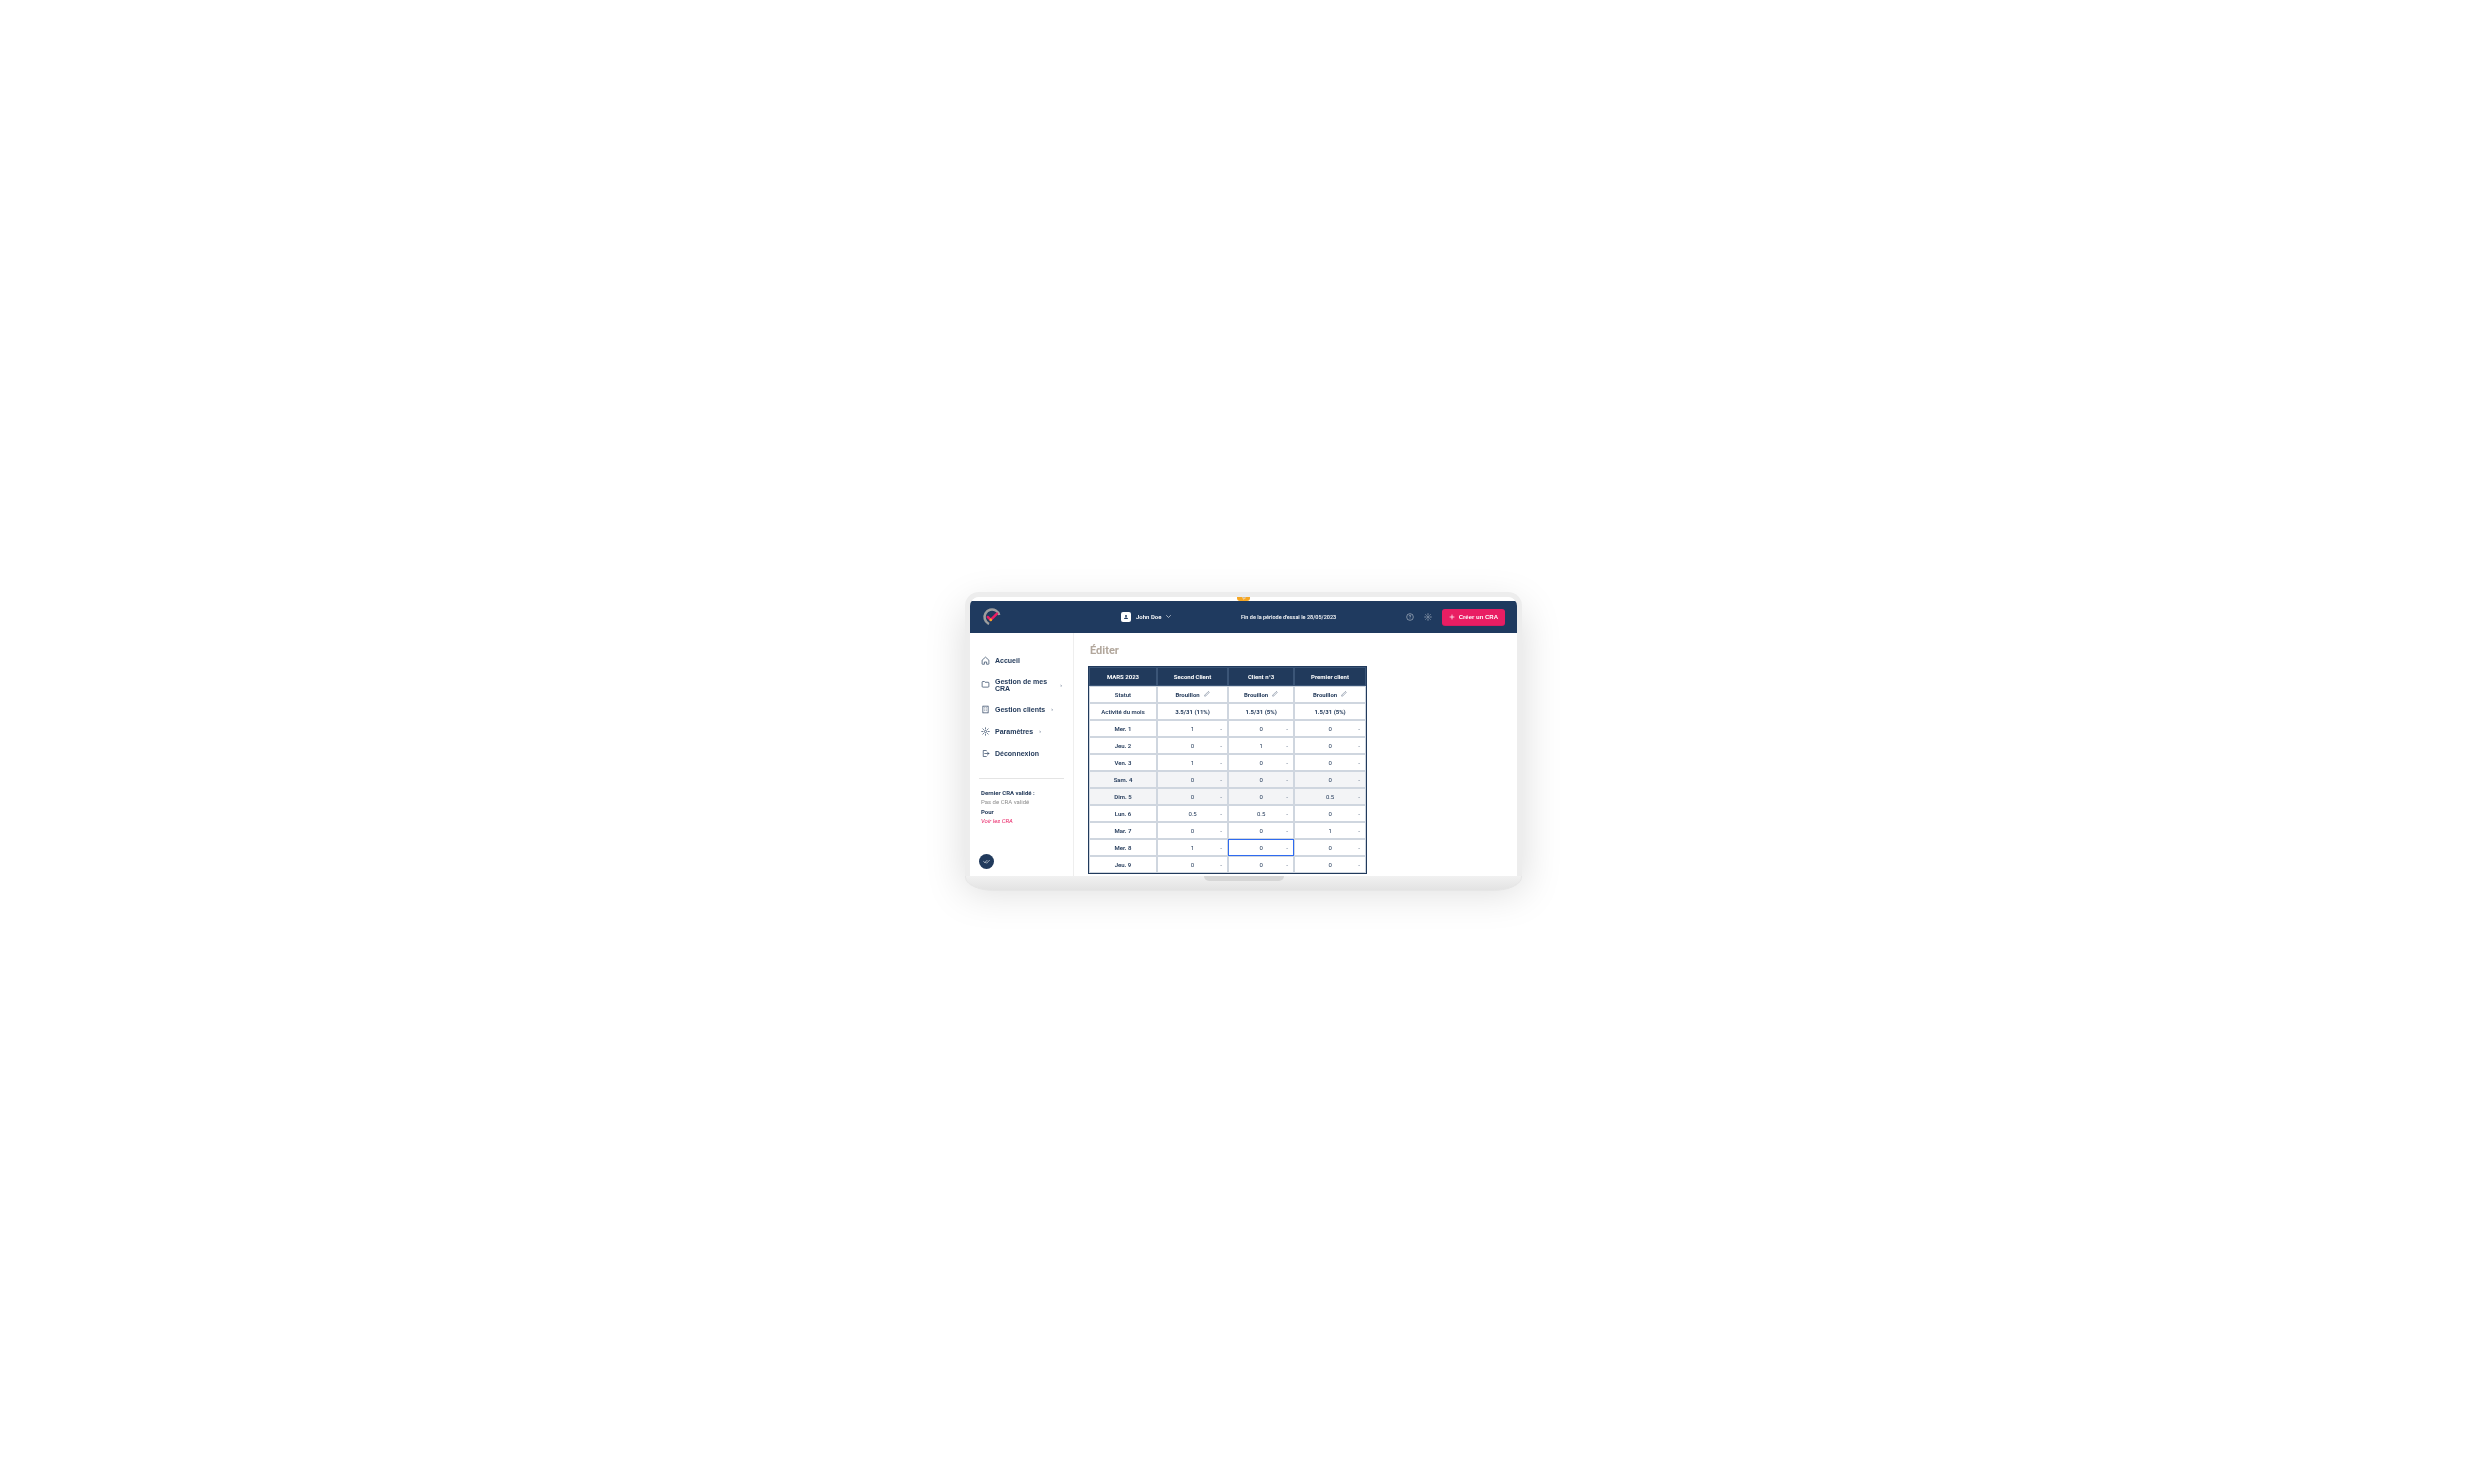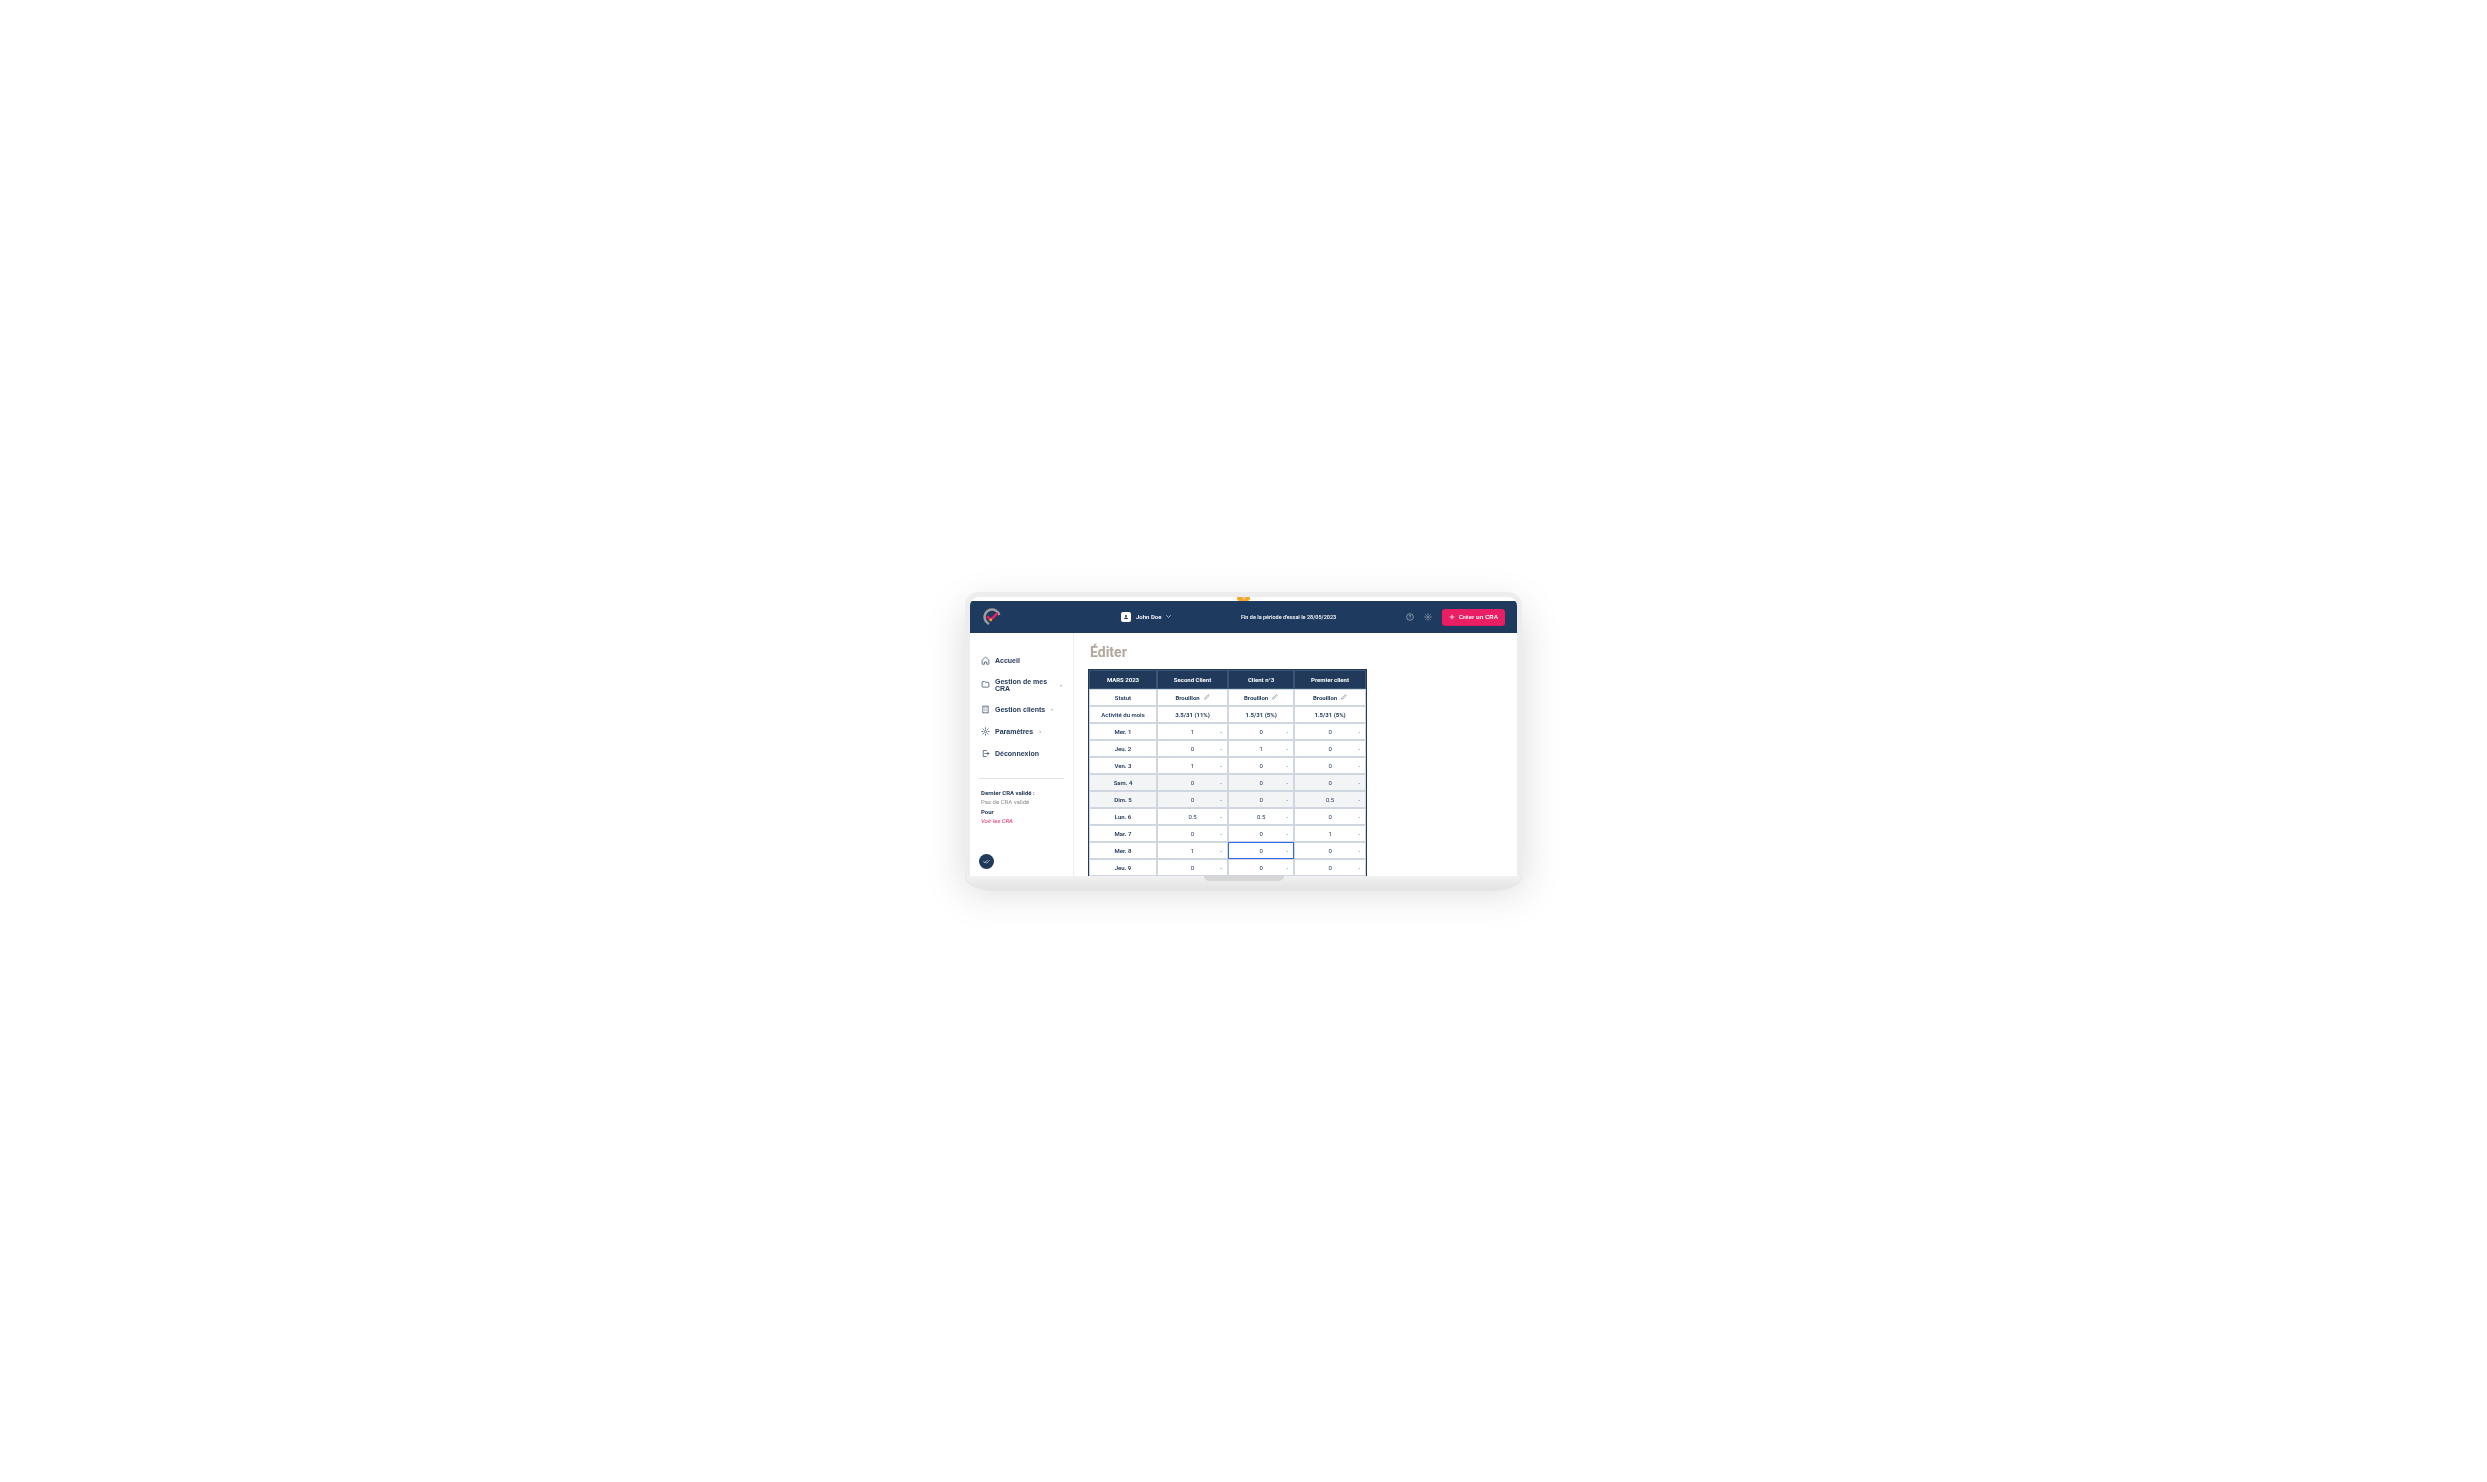--- a/index.html
+++ b/index.html
@@ -51,21 +51,21 @@
   .side-hr{border:none;border-top:0.5px solid #e4e4e4;margin:12px 0 6px;}
   .side-info{font-size:6px;line-height:1.6;color:var(--navy-text);padding:0 2px;}
   .side-info .lbl{font-weight:700;}
   .side-info .muted{color:var(--muted);}
   .side-info .pour{font-weight:700;}
   .side-info .link{color:var(--pink);font-style:italic;cursor:pointer;}
 
   .fab{position:absolute;left:9px;bottom:7px;width:15px;height:15px;border-radius:50%;background:var(--navy-deep);display:flex;align-items:center;justify-content:center;color:#fff;}
 
   .main{flex:1;padding:11px 14px;overflow:auto;}
-  .page-title{color:var(--muted-brown);font-size:14px;font-weight:700;margin:0 0 9px 2px;}
+  .page-title{color:var(--muted-brown);font-size:11px;font-weight:700;margin:0 0 9px 2px;}
 
   table.grid{border-collapse:separate;border-spacing:0;width:279px;border:1px solid var(--navy-deep);}
   .grid th,.grid td{border:0.5px solid var(--border);font-size:6px;text-align:center;padding:4px 3px;color:var(--navy-text);background:#fff;}
   .grid thead th{background:var(--navy-deep);color:#fff;font-weight:700;border-color:#3b5577;padding:5px 3px;}
   .grid .colhead{width:60px;}
   .grid tbody th{background:#fff;font-weight:600;width:60px;}
   .status-cell{font-weight:700;}
   .status-wrap{display:inline-flex;align-items:center;gap:4px;justify-content:center;}
   .pencil{width:6px;height:6px;color:var(--navy-text);}
   .select-cell{position:relative;}

